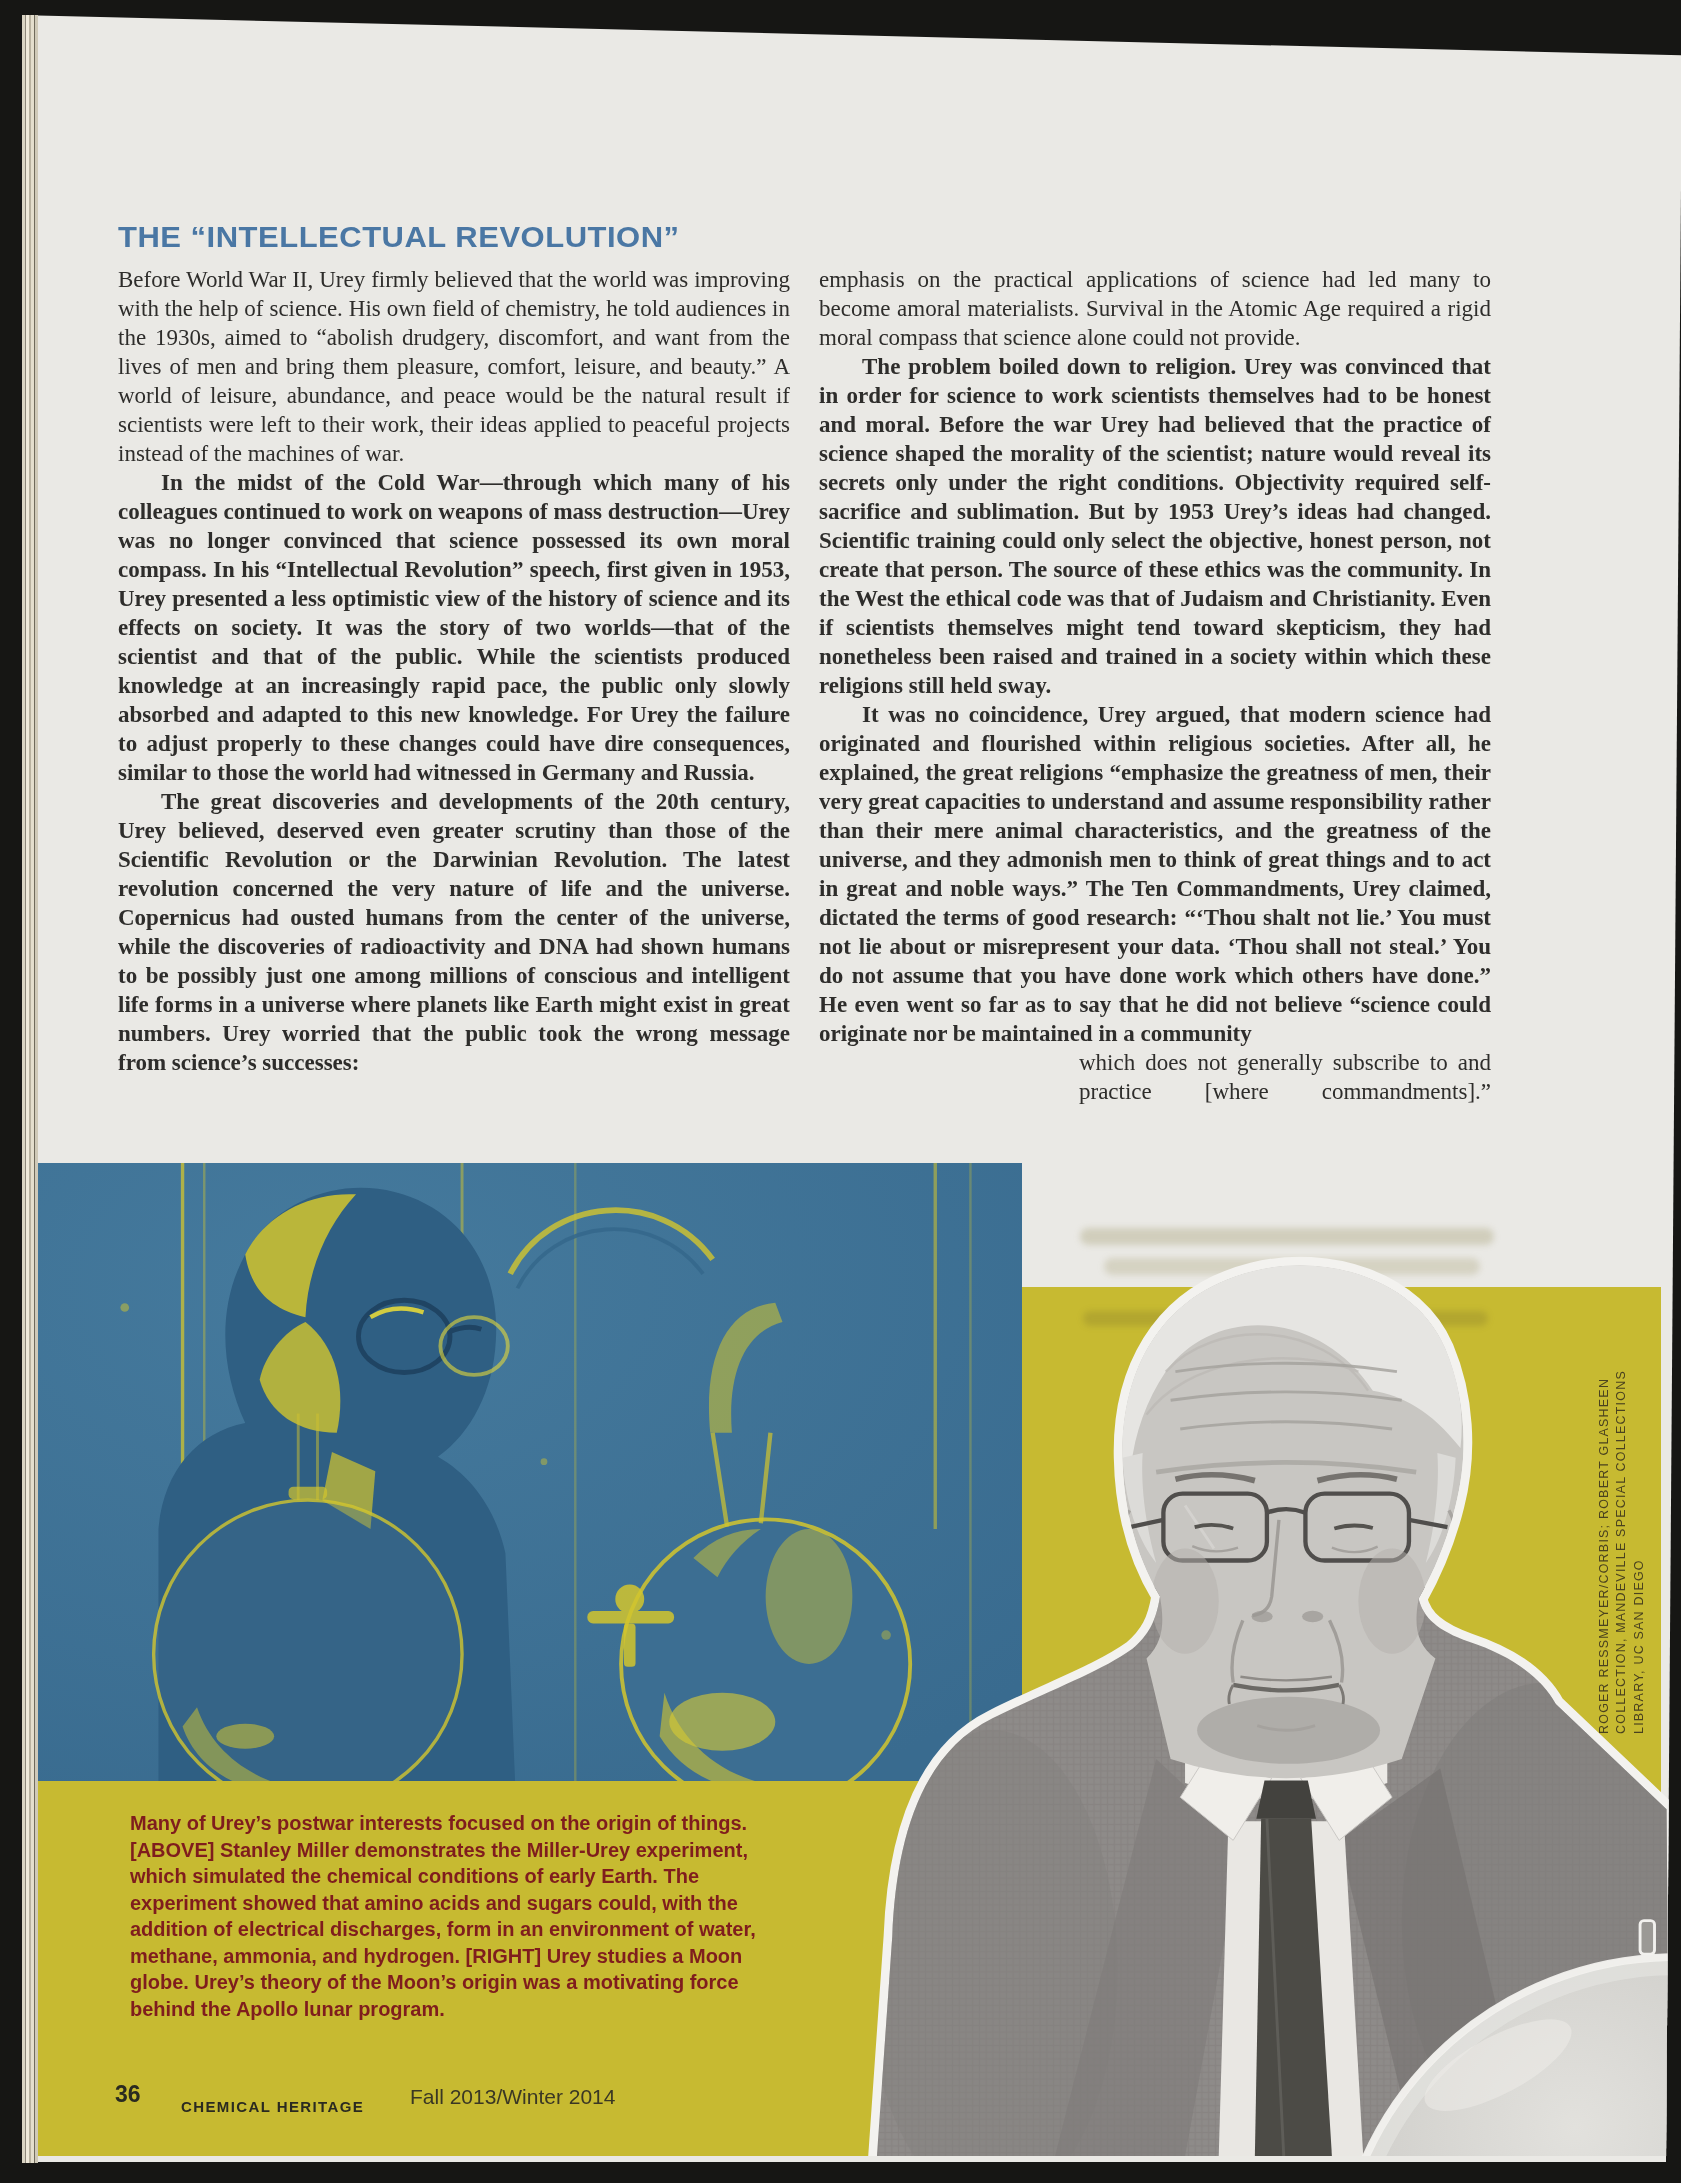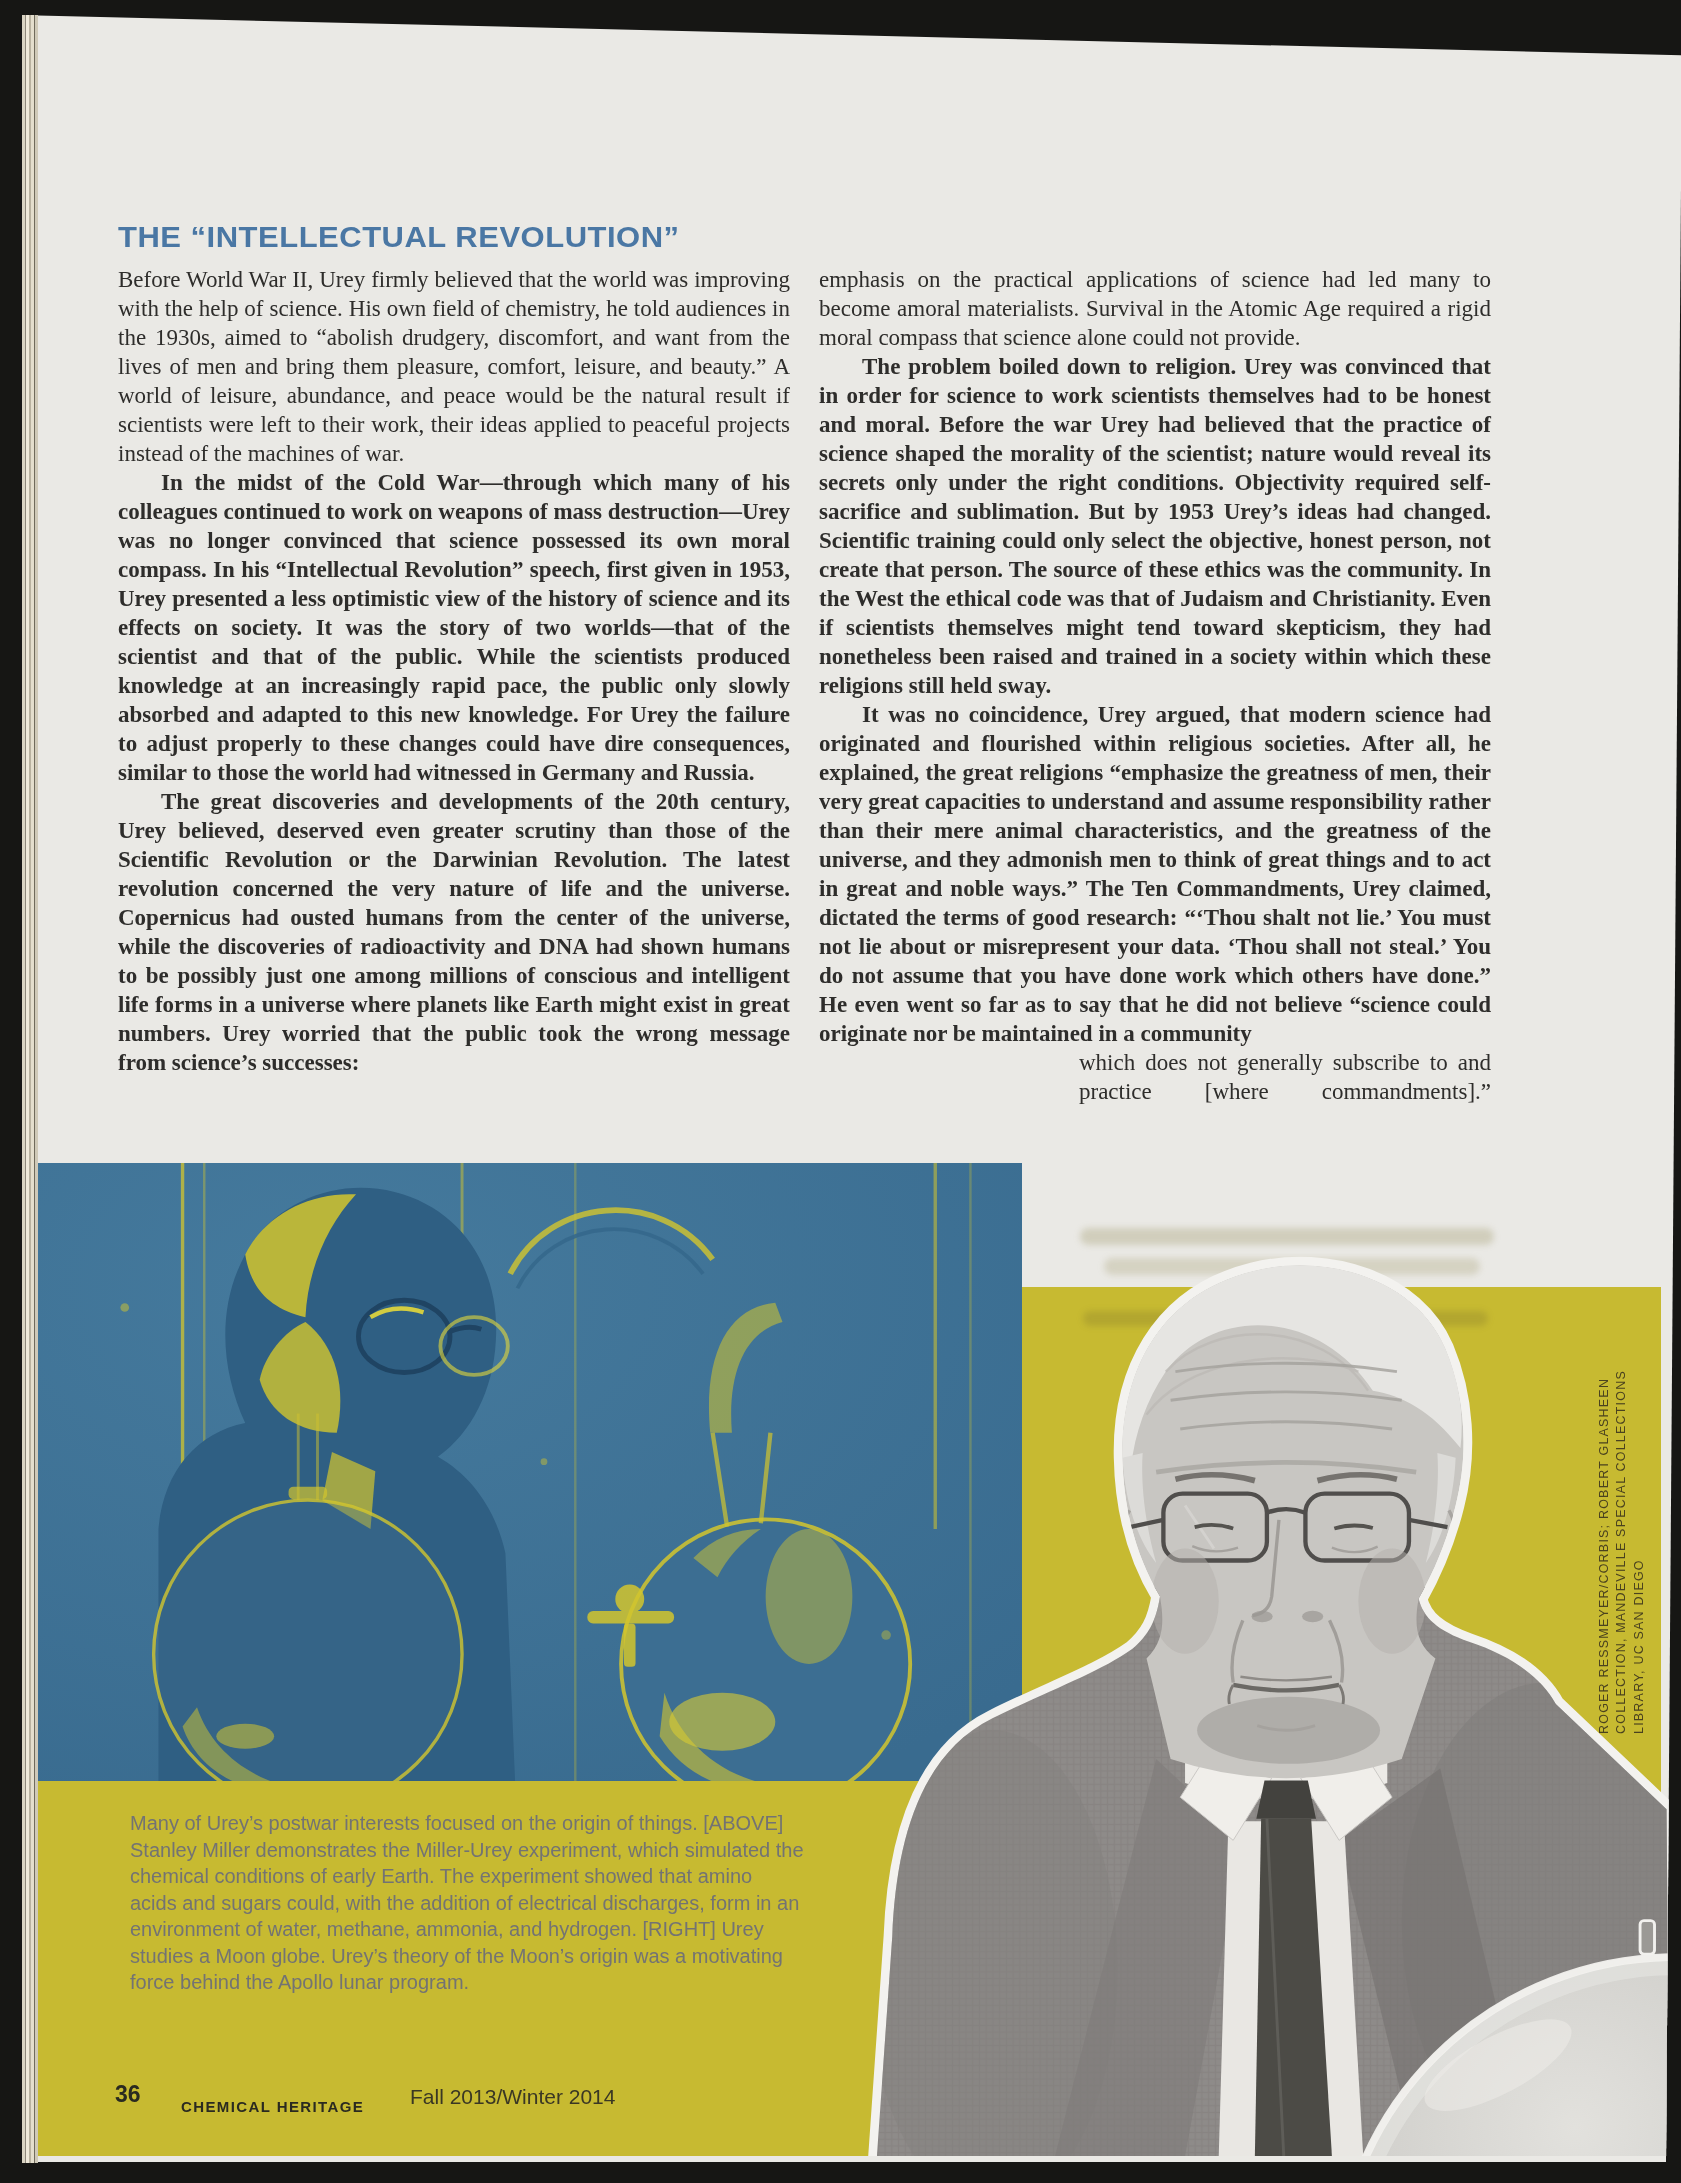--- a/index.html
+++ b/index.html
@@ -79,22 +79,22 @@
     transform:rotate(-90deg);transform-origin:left top;
     font-family:"Liberation Sans", sans-serif;
     font-size:12.5px;line-height:17.3px;letter-spacing:1.2px;
     color:#4a421f;white-space:nowrap;
   }
 
   
   #caption{
     position:absolute;left:92px;top:1795px;width:674px;
     font-family:"Liberation Sans", sans-serif;
-    font-weight:normal;font-size:20px;line-height:26.5px;
-    color:#737373;
+    font-weight:bold;font-size:20px;line-height:26.5px;
+    color:#7f1d1d;
   }
 
   
   #footer{position:absolute;left:0;top:2066px;width:963px;height:34px;
     font-family:Liberation Sans, sans-serif;color:#2a2a20;}
   #footer .pagenum{position:absolute;left:77px;top:0;font-size:23px;font-weight:bold;}
   #footer .mag{position:absolute;left:143px;top:17px;font-size:15px;font-weight:bold;letter-spacing:1.4px;}
   #footer .issue{position:absolute;left:372px;top:3.9px;font-size:21px;color:#3a3724;}
 </style>
 </head>

